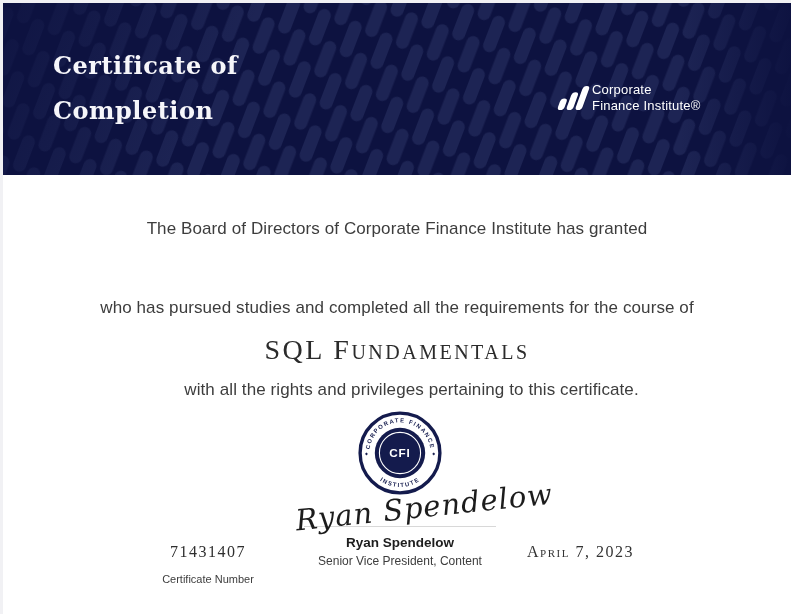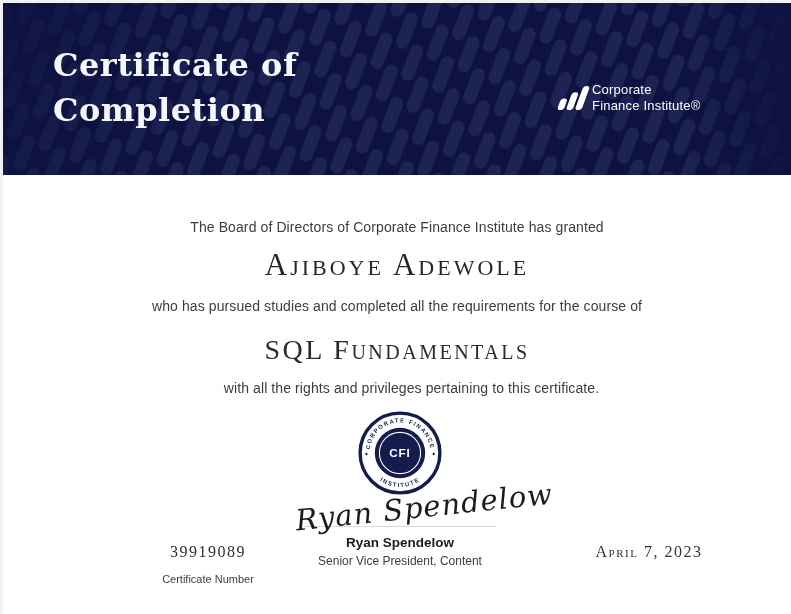--- a/index.html
+++ b/index.html
@@ -23,36 +23,36 @@
   .header-pattern { position: absolute; inset: 0; width: 100%; height: 100%; display: block; }
   .header-overlay {
     position: absolute; inset: 0;
     background:
       linear-gradient(270deg, rgba(13,18,64,0.95) 0%, rgba(13,18,64,0) 14%),
       linear-gradient(115deg, rgba(13,18,64,0.85) 0%, rgba(13,18,64,0) 30%);
   }
   .title {
     position: absolute; left: 50px; top: 40px;
     font-family: "DejaVu Serif", "Liberation Serif", serif;
-    font-weight: 700; font-size: 32px; line-height: 45px;
+    font-weight: 700; font-size: 24px; line-height: 45px;
     color: #f6f6fa; letter-spacing: 0.5px;
   }
   .title span { display: block; }
   .brand {
     position: absolute; left: 553px; top: 79px;
     display: flex; align-items: center; gap: 0;
   }
   .brand-text {
     color: #ffffff; font-size: 13px; line-height: 15.5px; font-weight: 400;
     letter-spacing: 0.2px;
   }
   .brand-text span { display: block; }
   
   .center-line { position: absolute; left: 0; width: 100%; text-align: center; }
-  .fine-print { font-size: 14px; color: #3d3d3d; letter-spacing: 0.1px; }
+  .fine-print { font-size: 17px; color: #3d3d3d; letter-spacing: 0.1px; }
   .granted-line { top: 216px; }
   .recipient-name {
     top: 244px;
     font-family: "Liberation Serif", serif; font-weight: 400;
     font-variant-caps: small-caps; font-size: 31px; letter-spacing: 3px;
     color: #262626;
   }
   .pursued-line { top: 295px; }
   .course-name {
     top: 331px;
@@ -75,21 +75,21 @@
   }
   .sig-rule { width: 192px; margin: 2px auto 0 auto; border-top: 1px solid #d8d8d8; }
   .sig-name { margin-top: 8px; font-size: 13.5px; font-weight: 700; color: #1d1d1d; }
   .sig-title { margin-top: 4px; font-size: 12px; color: #3d3d3d; }
   .cert-number-col { position: absolute; left: 115px; top: 540px; width: 180px; text-align: center; }
   .cert-number {
     font-family: "Liberation Serif", serif; font-size: 16px;
     color: #2e2e2e; letter-spacing: 1.5px;
   }
   .cert-number-label { margin-top: 12px; font-size: 11px; color: #3d3d3d; }
-  .date-col { position: absolute; left: 556px; top: 540px; width: 180px; text-align: center; }
+  .date-col { position: absolute; left: 524px; top: 540px; width: 180px; }
   .cert-date {
     font-family: "Liberation Serif", serif; font-variant-caps: small-caps;
     font-size: 16px; color: #333333; letter-spacing: 1.5px;
   }
 </style>
 </head>
 <body>
 
 <div class="certificate">
 
@@ -121,21 +121,20 @@
       </svg>
       <div class="brand-text">
           <span>Corporate</span>
           <span>Finance Institute®</span>
         </div>
     </div>
   </div>
 
   <p class="center-line fine-print granted-line">The Board of Directors of Corporate Finance Institute has granted</p>
 
-  <h2 class="center-line recipient-name">Ajiboye Adewole</h2>
 
   <p class="center-line fine-print pursued-line">who has pursued studies and completed all the requirements for the course of</p>
 
   <h3 class="center-line course-name">SQL Fundamentals</h3>
 
   <p class="center-line fine-print rights-line">with all the rights and privileges pertaining to this certificate.</p>
 
   <div class="seal-wrap">
     <svg viewBox="0 0 100 100" width="84" height="84" xmlns="http://www.w3.org/2000/svg">
       <circle cx="50" cy="50" r="47.5" fill="#ffffff" stroke="#141b4d" stroke-width="4"></circle>
@@ -152,21 +151,21 @@
   </div>
 
   <div class="sig-col">
     <span class="sig-script">Ryan Spendelow</span>
     <div class="sig-rule"></div>
     <div class="sig-name">Ryan Spendelow</div>
     <div class="sig-title">Senior Vice President, Content</div>
   </div>
 
   <div class="cert-number-col">
-    <div class="cert-number">39919089</div>
+    <div class="cert-number">71431407</div>
     <div class="cert-number-label">Certificate Number</div>
   </div>
 
   <div class="date-col">
     <div class="cert-date">April 7, 2023</div>
   </div>
 
 </div>
 
 </body></html>

